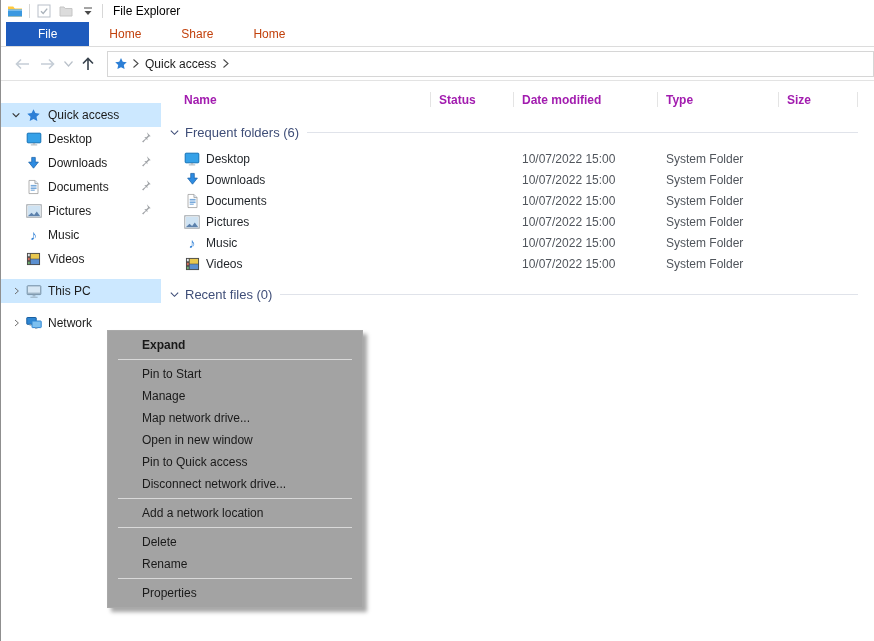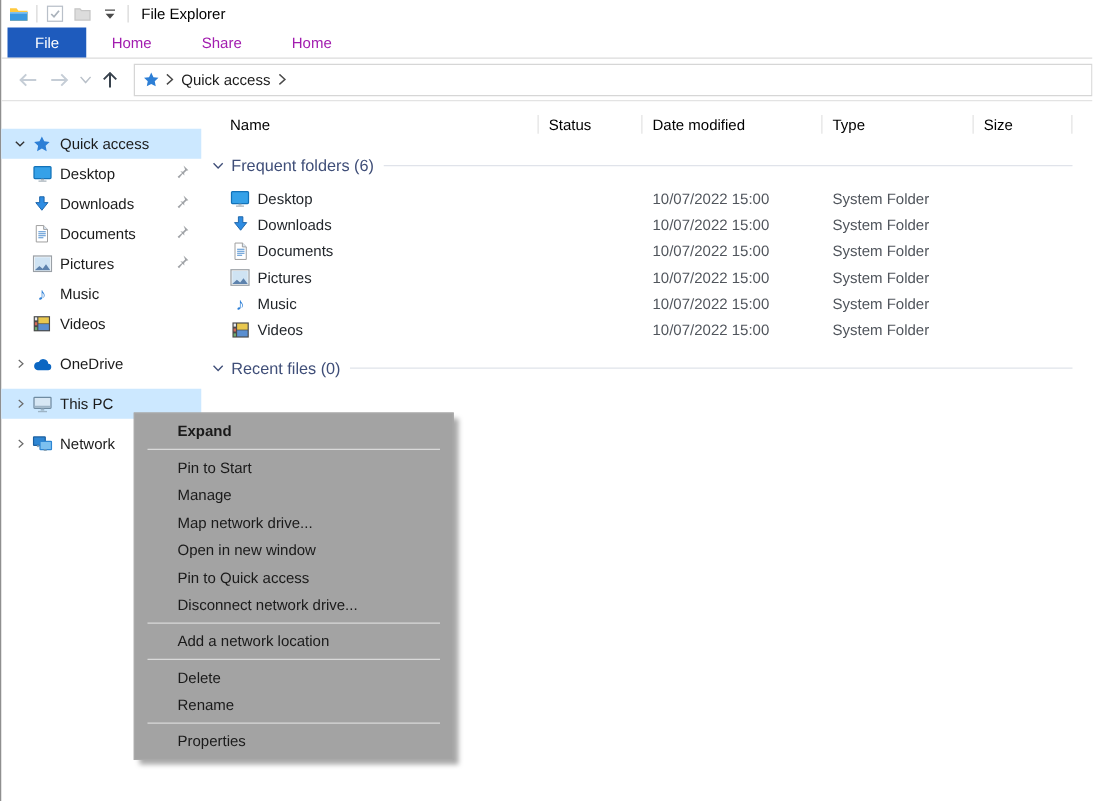--- a/index.html
+++ b/index.html
@@ -7,43 +7,43 @@
   .window { position:relative; width:874px; height:641px; background:#fff; border-left:1px solid #8f8f8f; }
 
   
   .titlebar { height:22px; display:flex; align-items:center; padding-left:6px; gap:6px; }
   .qat-icon { width:16px; height:16px; display:flex; align-items:center; justify-content:center; }
   .tb-divider { width:1px; height:14px; background:#d7d7d7; }
   .title-text { margin-left:4px; color:#000; }
 
   
   .tabs { height:25px; display:flex; align-items:stretch; border-bottom:1px solid #dcdcdc; padding-left:5px; }
-  .tab { padding:0 20px; display:flex; align-items:center; color:#a21caf; cursor:default; }
-  .tab.active { background:#1e5bbd; color:#fff; padding:0 22px; }
+  .tab { padding:0 20px; display:flex; align-items:center; color:#c2410c; cursor:default; }
+  .tab.active { background:#1e5bbd; color:#fff; padding:0 32px; }
 
   
   .addrbar { height:34px; display:flex; align-items:center; border-bottom:1px solid #e3e3e3; padding:0 0 0 8px; }
   .nav-btn { width:26px; height:24px; display:flex; align-items:center; justify-content:center; }
   .nav-small { width:14px; }
   .addr-box { flex:1; height:26px; margin-left:6px; border:1px solid #d6d6d6; display:flex; align-items:center; padding-left:6px; gap:4px; background:#fff; }
   .crumb-text { color:#1c1c1c; padding:0 2px; }
 
   
   .body { display:flex; height:559px; }
   .sidebar { width:160px; padding-top:22px; flex:none; }
   .side-item { height:24px; display:flex; align-items:center; padding-left:6px; }
   .side-item.gap { margin-top:8px; }
   .side-item.selected { background:#cce8ff; }
   .chev { width:18px; height:16px; display:flex; align-items:center; justify-content:center; flex:none; }
   .sicon { width:17px; height:16px; display:flex; align-items:center; justify-content:center; flex:none; }
   .slabel { margin-left:6px; flex:1; white-space:nowrap; color:#1b1b1b; }
   .pin { width:16px; height:16px; margin-right:6px; flex:none; }
 
   .main { flex:1; padding-top:7px; position:relative; }
-  .cols-header { display:flex; height:24px; align-items:center; color:#000000; }
+  .cols-header { display:flex; height:24px; align-items:center; color:#a21caf;font-weight:bold; }
   .col-cell { position:relative; height:100%; display:flex; align-items:center; padding-left:8px; }
   .col-cell::after { content:""; position:absolute; right:0; top:4px; width:1px; height:15px; background:#e4e4e4; }
   .w0 { width:270px; padding-left:23px; } .w1 { width:83px; } .w2 { width:144px; } .w3 { width:121px; } .w4 { width:79px; }
 
   .group-hdr { display:flex; align-items:center; height:20px; margin:10px 16px 6px 8px; color:#3f4e78; font-size:13px; }
   .group-hdr .glabel { margin:0 8px 0 5px; white-space:nowrap; }
   .group-hdr .gline { flex:1; height:1px; background:#e0e3ea; }
 
   .file-row { display:flex; height:21px; align-items:center; }
   .cell { display:flex; align-items:center; padding-left:8px; overflow:hidden; white-space:nowrap; }
@@ -239,33 +239,20 @@
               <rect x="1" y="1" width="14" height="13" fill="#4a4a4a"></rect>
               <rect x="2" y="2" width="2" height="2.6" fill="#e8eaed"></rect>
               <rect x="2" y="6.2" width="2" height="2.6" fill="#d26a5a"></rect>
               <rect x="2" y="10.4" width="2" height="2.6" fill="#6fae6f"></rect>
               <rect x="5" y="2" width="9" height="5.2" fill="#e9c84f"></rect>
               <rect x="5" y="7.8" width="9" height="5.2" fill="#5b8fd0"></rect>
             </svg>
           </span>
           <span class="slabel">Videos</span>
         </div>
-        <div class="side-item gap">
-          <span class="chev">
-            <svg width="9" height="10" viewBox="0 0 12 12">
-              <path d="M4 2l4.5 4L4 10" fill="none" stroke="#6b6b6b" stroke-width="1.3"></path>
-            </svg>
-          </span>
-          <span class="sicon">
-            <svg width="16" height="11" viewBox="0 0 16 11">
-              <path d="M4.2 10.2h8a2.6 2.6 0 0 0 .4-5.2A4 4 0 0 0 5 3.6 3.2 3.2 0 0 0 4.2 10.2z" fill="#0b66c2"></path>
-            </svg>
-          </span>
-          <span class="slabel">OneDrive</span>
-        </div>
         <div class="side-item selected gap">
           <span class="chev">
             <svg width="9" height="10" viewBox="0 0 12 12">
               <path d="M4 2l4.5 4L4 10" fill="none" stroke="#6b6b6b" stroke-width="1.3"></path>
             </svg>
           </span>
           <span class="sicon">
             <svg width="16" height="15" viewBox="0 0 16 15">
               <rect x="1.2" y="1.8" width="13.6" height="8.8" rx="0.6" fill="#d7e7f4" stroke="#6f8ba1"></rect>
               <rect x="1.8" y="8.6" width="12.4" height="1.6" fill="#9db4c6"></rect>

